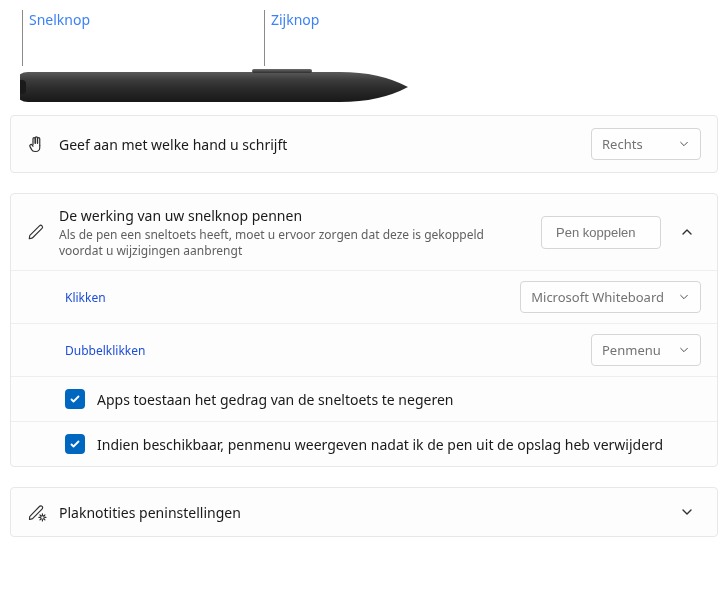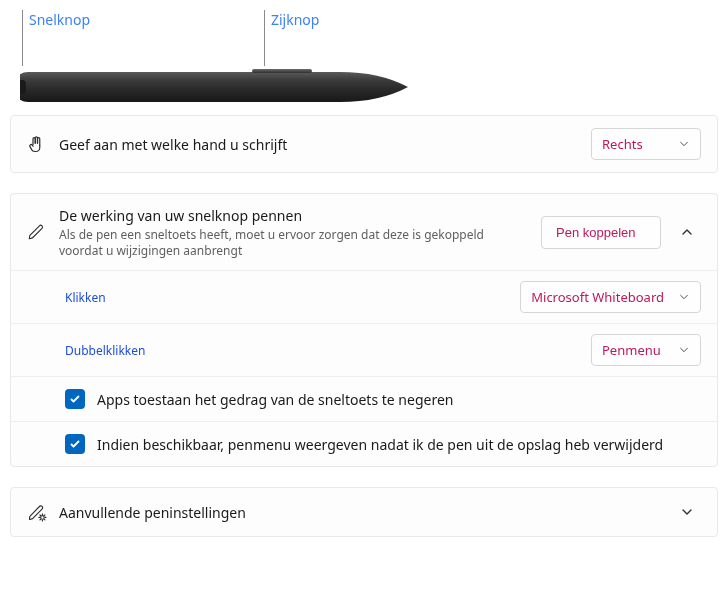--- a/index.html
+++ b/index.html
@@ -68,21 +68,21 @@
       background: #fefefe;
       border-radius: 4px;
       padding: 6px 10px;
       font-size: 13px;
       min-width: 110px;
       display: flex;
       align-items: center;
       justify-content: space-between;
       gap: 14px;
       cursor: pointer;
-      color: #be185d;
+      color: #737373;
     }
     .select.wide { min-width: 160px; }
     .btn-outline { justify-content: flex-start; min-width: 120px; padding: 8px 14px;}
     .chev {
       width: 12px; height: 12px;
       display: inline-flex; align-items: center; justify-content: center;
     }
     .expander-chev {
       width: 28px; display: flex; align-items: center; justify-content: center;
       color: #404040;
@@ -251,21 +251,21 @@
   <div class="card">
     <div class="row">
       <span class="icon">
         <svg width="20" height="20" viewBox="0 0 24 24" fill="none" stroke="#303030" stroke-width="1.4" stroke-linecap="round" stroke-linejoin="round">
           <path d="M3 21l3-.7a2 2 0 0 0 1-.55L18 8.5a2.2 2.2 0 1 0-3.1-3.1L3.75 16.9a2 2 0 0 0-.55 1L3 21z"></path>
           <circle cx="18.5" cy="18.5" r="2.2"></circle>
           <path d="M18.5 15.3v-1M18.5 22.7v-1M21.7 18.5h1M15.3 18.5h-1M20.8 16.2l.7-.7M16.2 20.8l-.7.7M20.8 20.8l.7.7M16.2 16.2l-.7-.7"></path>
         </svg>
       </span>
       <div class="text">
-        <div class="title">Aanvullende peninstellingen</div>
+        <div class="title">Plaknotities peninstellingen</div>
       </div>
       <div class="controls">
         <span class="expander-chev">
           <svg width="12" height="12" viewBox="0 0 12 12">
               <path d="M2 4l4 4 4-4" fill="none" stroke="#303030" stroke-width="1.4" stroke-linecap="round" stroke-linejoin="round"></path>
             </svg>
         </span>
       </div>
     </div>
   </div>

